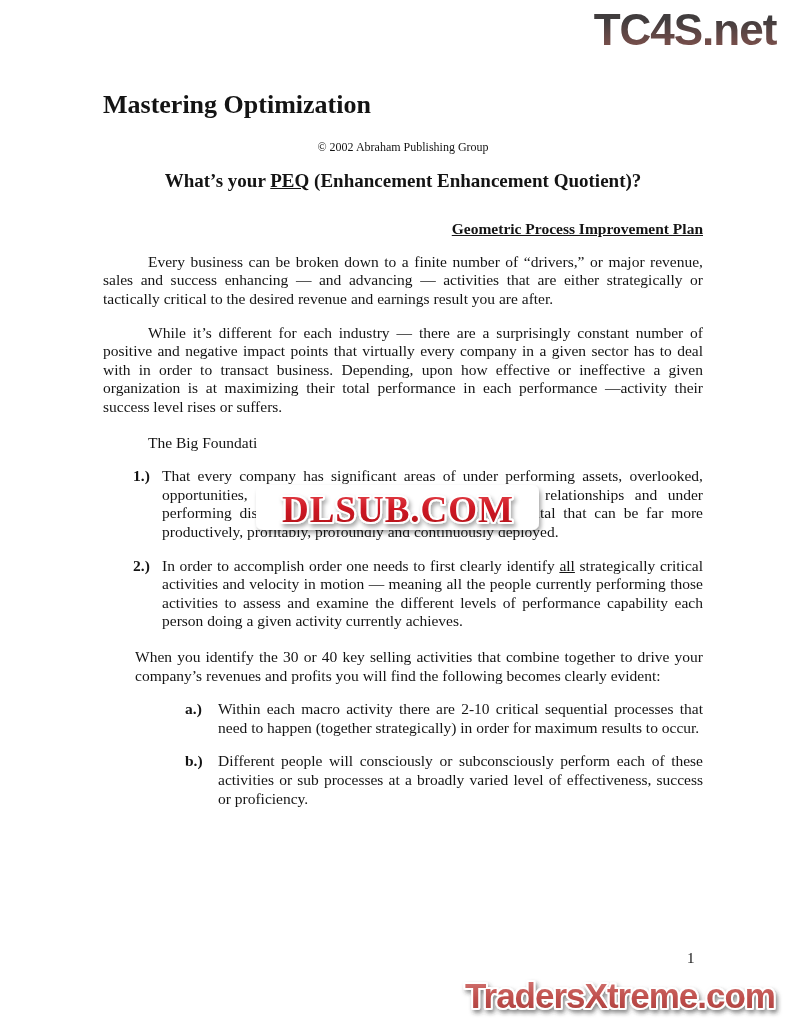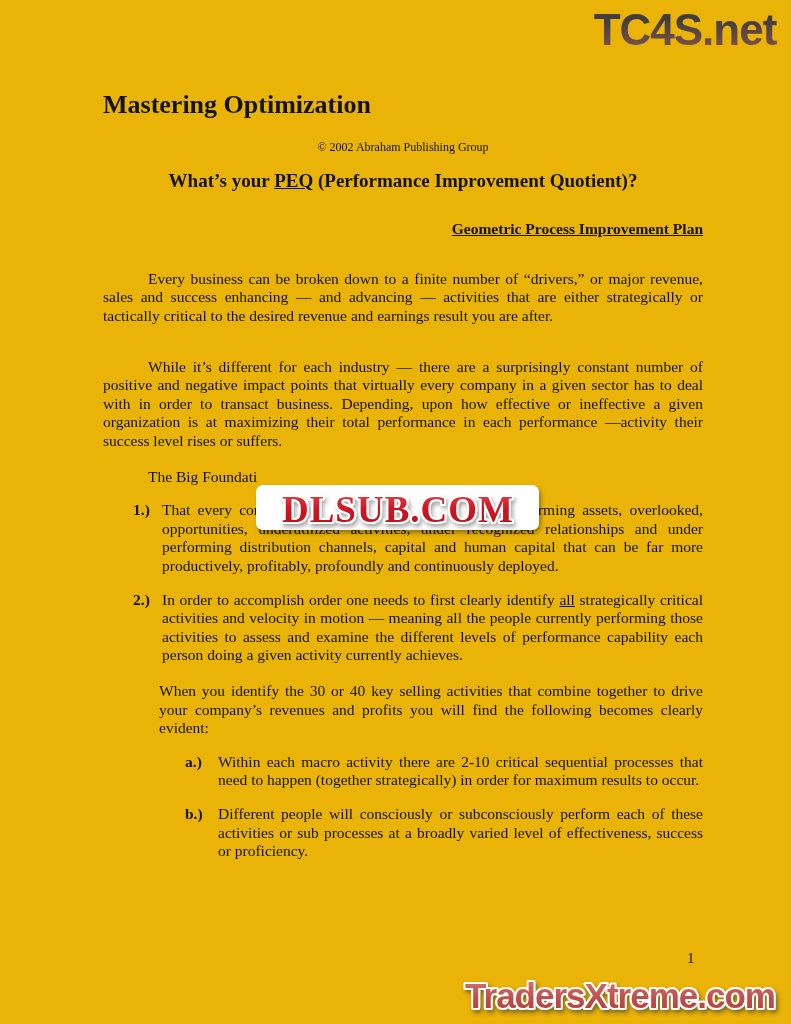--- a/index.html
+++ b/index.html
@@ -1,20 +1,20 @@
 <!DOCTYPE html>
 <html><head>
 <meta charset="utf-8">
 <style>
   * { margin:0; padding:0; box-sizing:border-box; }
   html,body { background:#e8e8e8; }
   .page {
     position:relative;
     width:791px; height:1024px;
-    background:#eab308;
+    background:#ffffff;
     margin:0 auto;
     overflow:hidden;
     font-family:"Liberation Serif", serif;
     color:#141414;
   }
   .content {
     position:absolute;
     left:103px; top:0;
     width:600px;
   }
@@ -37,28 +37,28 @@
     font-weight:bold;
   }
   .section-heading {
     margin-top:28px;
     font-size:15.5px;
     font-weight:bold;
     text-decoration:underline;
     text-align:right;
   }
   .para {
-    margin-top:32px;
+    margin-top:15px;
     font-size:15.5px;
     line-height:18.6px;
     text-align:justify;
   }
   .indent { text-indent:45px; }
   .foundation { margin-top:17px; }
-  .when { margin-left:56px; margin-top:17px; }
+  .when { margin-left:32px; margin-top:17px; }
   .list-item, .sub-item {
     display:flex;
     margin-top:15px;
     font-size:15.5px;
     line-height:18.6px;
   }
   .list-item { padding-left:30px; }
   .sub-item  { padding-left:82px; }
   .marker { font-weight:bold; flex:none; width:29px; }
   .sub-item .marker { width:33px; }
@@ -87,21 +87,21 @@
     </defs>
     <text x="103" y="42" text-anchor="middle" font-family="Liberation Sans, sans-serif" font-size="44" font-weight="bold" letter-spacing="-1" fill="url(#g-tc4s)">TC4S.net</text>
   </svg>
 
   <div class="content">
 
     <h1 class="doc-title">Mastering Optimization</h1>
 
     <p class="copyright">© 2002 Abraham Publishing Group</p>
 
-    <h2 class="peq-heading"><span>What’s your </span><span class="u">PEQ</span><span> (Performance Improvement Quotient)?</span></h2>
+    <h2 class="peq-heading"><span>What’s your </span><span class="u">PEQ</span><span> (Enhancement Enhancement Quotient)?</span></h2>
 
     <h3 class="section-heading">Geometric Process Improvement Plan</h3>
 
     <p class="para indent">Every business can be broken down to a finite number of “drivers,” or major revenue, sales and success enhancing — and advancing — activities that are either strategically or tactically critical to the desired revenue and earnings result you are after.</p>
 
     <p class="para indent">While it’s different for each industry — there are a surprisingly constant number of positive and negative impact points that virtually every company in a given sector has to deal with in order to transact business.  Depending, upon how effective or ineffective a given organization is at maximizing their total performance in each performance —activity their success level rises or suffers.</p>
 
 
     <p class="para indent foundation">The Big Foundati</p>
 

